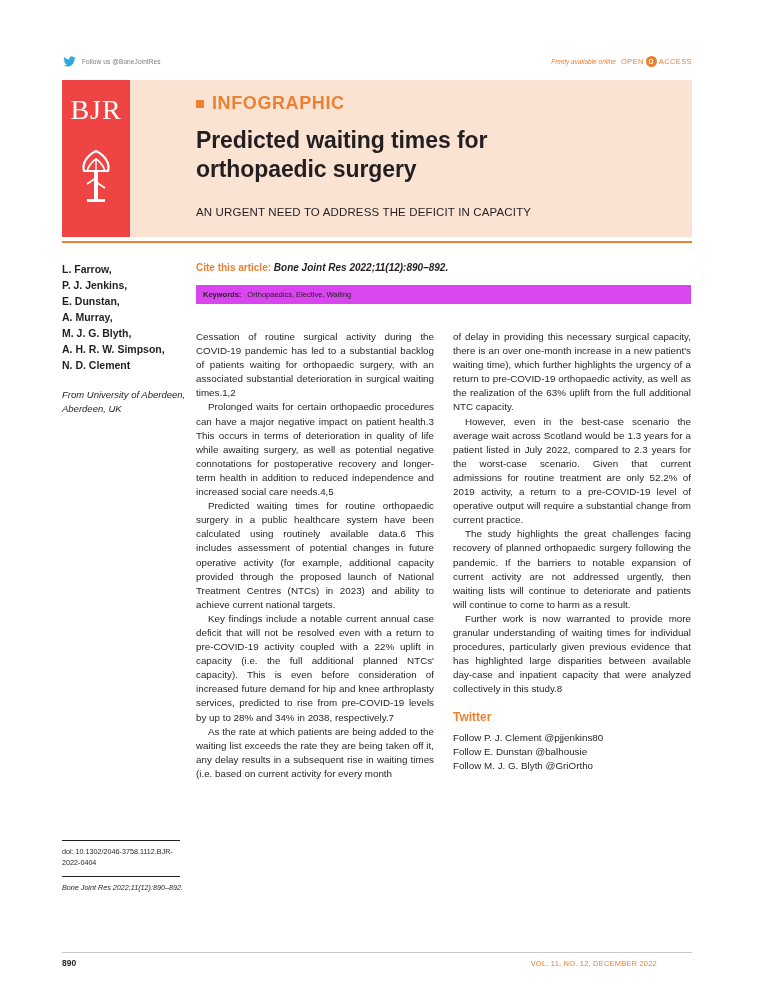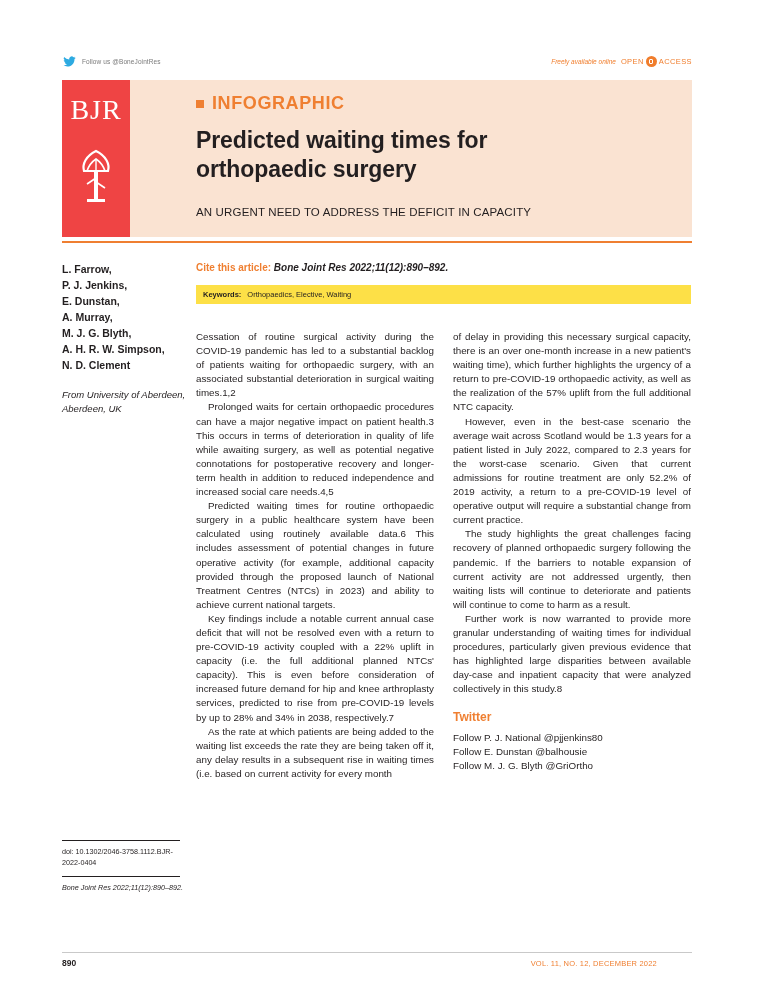--- a/index.html
+++ b/index.html
@@ -213,21 +213,21 @@
   }
   .cite-line .ital {
     font-style: italic;
     font-weight: bold;
   }
   .keywords {
     position: absolute;
     left: 196px; top: 285px;
     width: 495px;
     height: 19px;
-    background: #fde047;
+    background: #d946ef;
     display: flex;
     align-items: center;
     padding-left: 7px;
     box-sizing: border-box;
     font-size: 7.5px;
   }
   .keywords .k-lbl {
     font-weight: bold;
     margin-right: 6px;
   }
@@ -359,27 +359,27 @@
 
   <div class="col left">
     <p>Cessation of routine surgical activity during the COVID-19 pandemic has led to a substantial backlog of patients waiting for orthopaedic surgery, with an associated substantial deterioration in surgical waiting times.1,2</p>
     <p>Prolonged waits for certain orthopaedic procedures can have a major negative impact on patient health.3 This occurs in terms of deterioration in quality of life while awaiting surgery, as well as potential negative connotations for postoperative recovery and longer-term health in addition to reduced independence and increased social care needs.4,5</p>
     <p>Predicted waiting times for routine orthopaedic surgery in a public healthcare system have been calculated using routinely available data.6 This includes assessment of potential changes in future operative activity (for example, additional capacity provided through the proposed launch of National Treatment Centres (NTCs) in 2023) and ability to achieve current national targets.</p>
     <p>Key findings include a notable current annual case deficit that will not be resolved even with a return to pre-COVID-19 activity coupled with a 22% uplift in capacity (i.e. the full additional planned NTCs' capacity). This is even before consideration of increased future demand for hip and knee arthroplasty services, predicted to rise from pre-COVID-19 levels by up to 28% and 34% in 2038, respectively.7</p>
     <p>As the rate at which patients are being added to the waiting list exceeds the rate they are being taken off it, any delay results in a subsequent rise in waiting times (i.e. based on current activity for every month</p>
   </div>
 
   <div class="col right">
-    <p>of delay in providing this necessary surgical capacity, there is an over one-month increase in a new patient's waiting time), which further highlights the urgency of a return to pre-COVID-19 orthopaedic activity, as well as the realization of the 57% uplift from the full additional NTC capacity.</p>
+    <p>of delay in providing this necessary surgical capacity, there is an over one-month increase in a new patient's waiting time), which further highlights the urgency of a return to pre-COVID-19 orthopaedic activity, as well as the realization of the 63% uplift from the full additional NTC capacity.</p>
     <p>However, even in the best-case scenario the average wait across Scotland would be 1.3 years for a patient listed in July 2022, compared to 2.3 years for the worst-case scenario. Given that current admissions for routine treatment are only 52.2% of 2019 activity, a return to a pre-COVID-19 level of operative output will require a substantial change from current practice.</p>
     <p>The study highlights the great challenges facing recovery of planned orthopaedic surgery following the pandemic. If the barriers to notable expansion of current activity are not addressed urgently, then waiting lists will continue to deteriorate and patients will continue to come to harm as a result.</p>
     <p>Further work is now warranted to provide more granular understanding of waiting times for individual procedures, particularly given previous evidence that has highlighted large disparities between available day-case and inpatient capacity that were analyzed collectively in this study.8</p>
     <div class="twitter-head">Twitter</div>
     <div class="twitter-lines">
-      <div>Follow P. J. National @pjjenkins80</div>
+      <div>Follow P. J. Clement @pjjenkins80</div>
       <div>Follow E. Dunstan @balhousie</div>
       <div>Follow M. J. G. Blyth @GriOrtho</div>
     </div>
   </div>
 
   <div class="foot-rule"></div>
   <div class="foot-left">890</div>
   <div class="foot-right">VOL. 11, NO. 12, DECEMBER 2022</div>
 
 </div>

